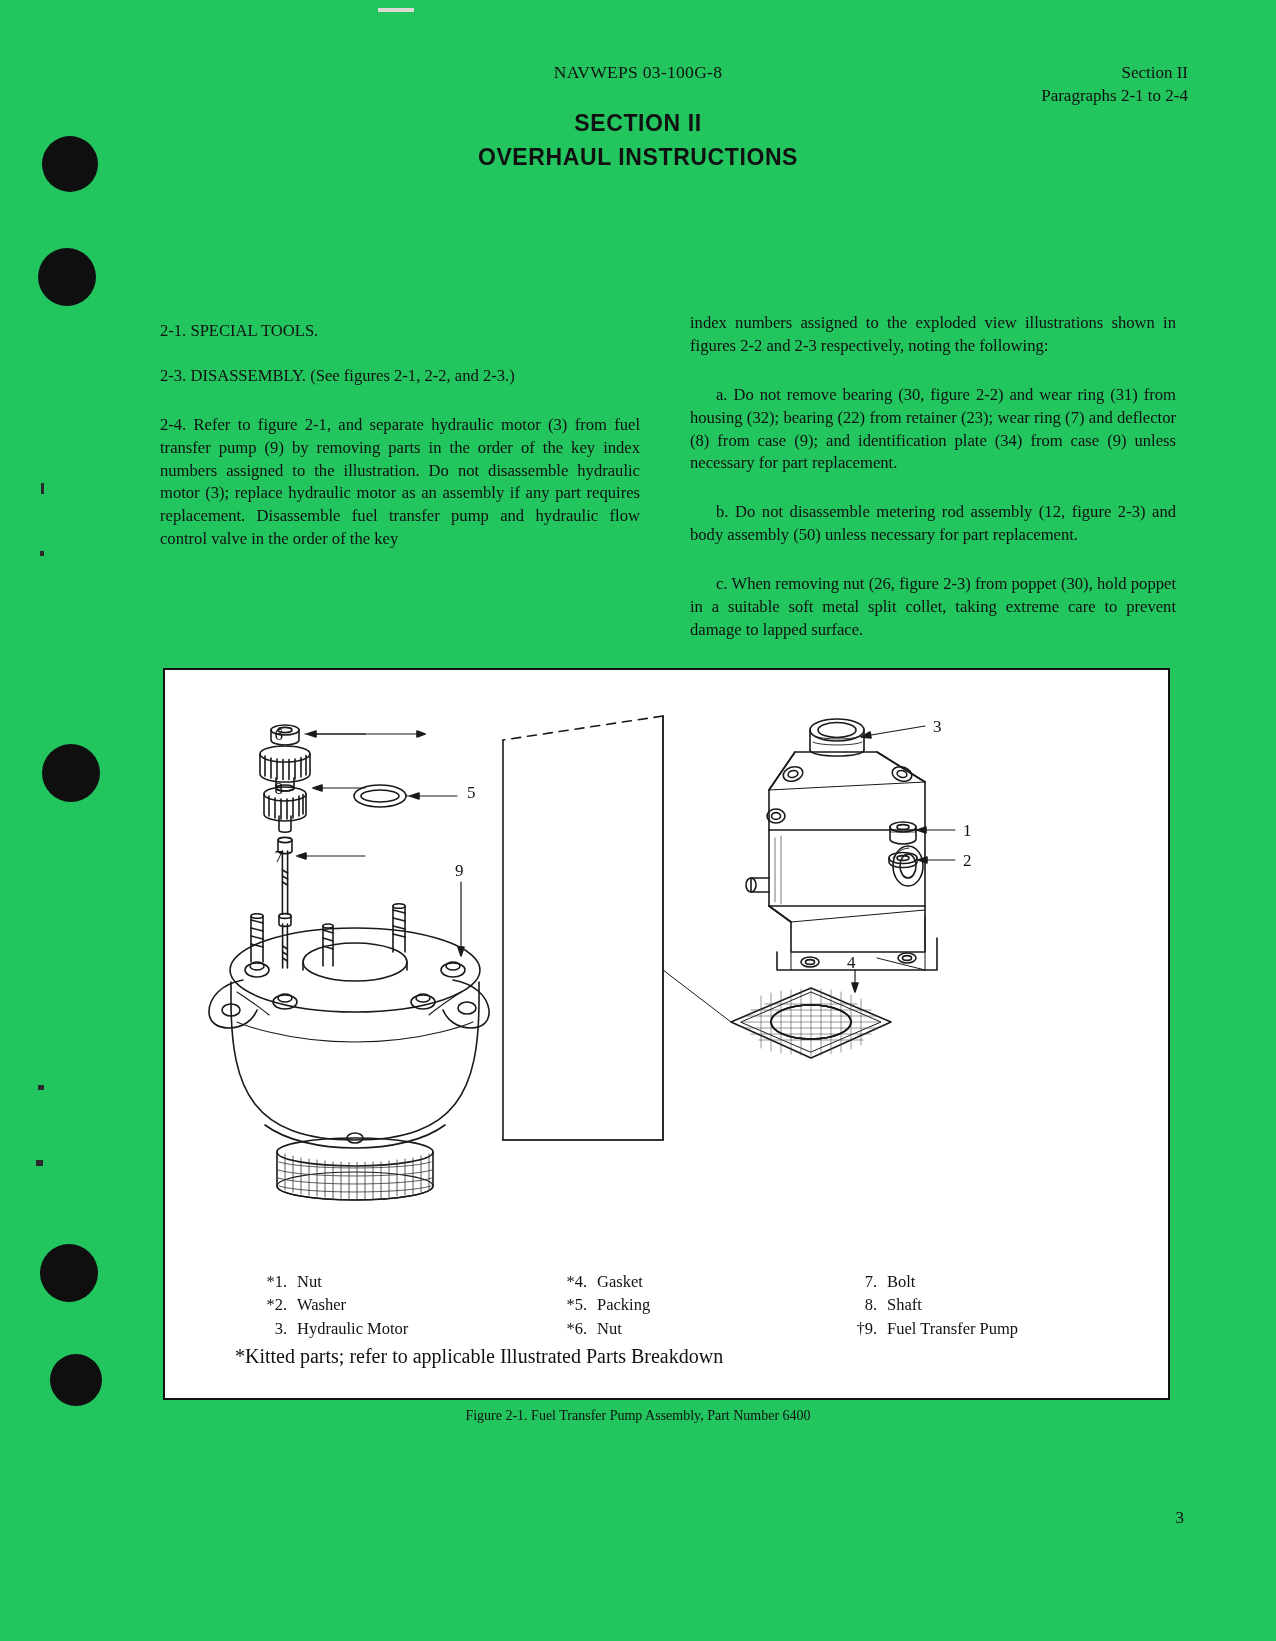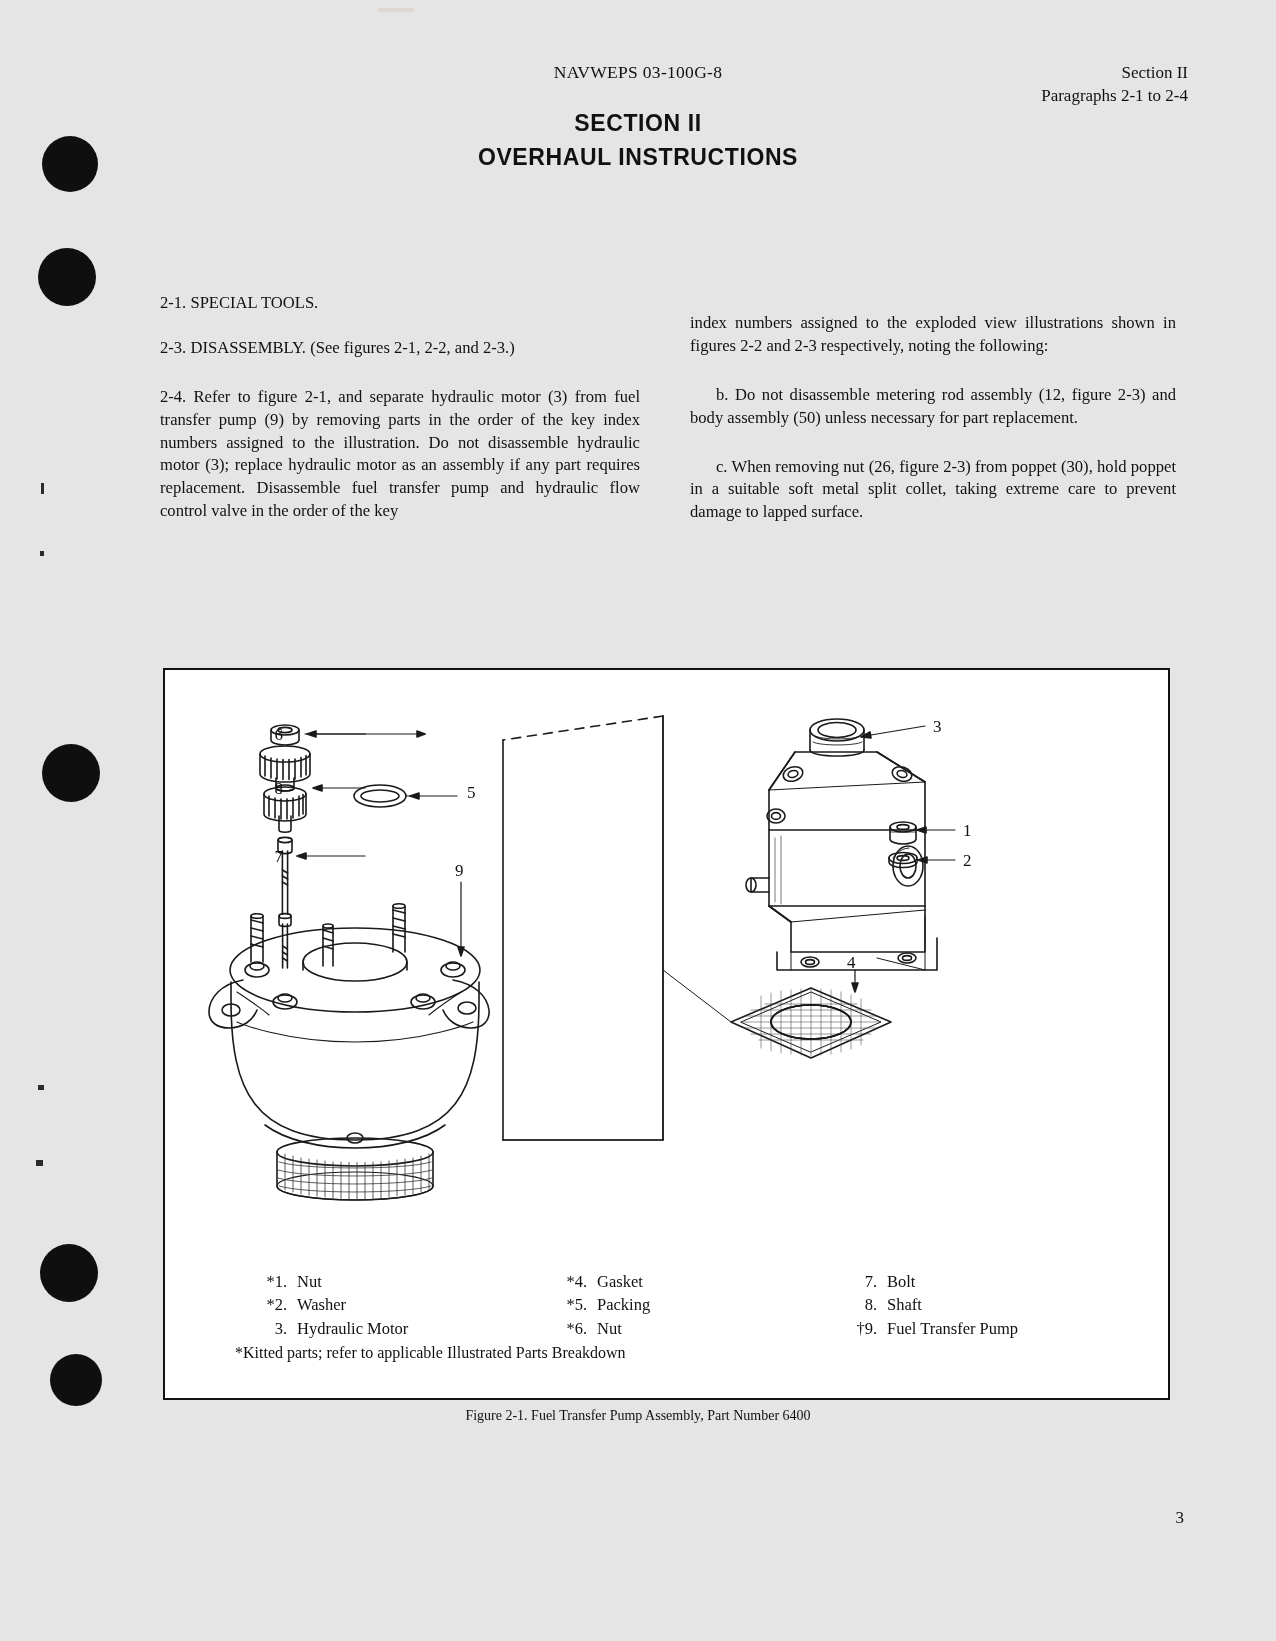--- a/index.html
+++ b/index.html
@@ -12,21 +12,21 @@
     height: 1641px;
     position: relative;
     font-family: "Liberation Serif", serif;
     color: #111111;
     overflow: hidden;
   }
 
   .page {
     position: absolute;
     inset: 0;
-    background: #e5e5e5;
+    background: #22c55e;
   }
 
   
   .punch {
     position: absolute;
     background: #0f0f0f;
     border-radius: 50%;
   }
 
   
@@ -69,21 +69,21 @@
 
   
   .col {
     position: absolute;
     top: 292px;
     width: 480px;
     font-size: 16.6px;
     line-height: 1.38;
     text-align: justify;
   }
-  .col.left  { left: 160px; }
+  .col.left  { left: 160px; margin-top: 28px; }
   .col.right { left: 690px; width: 486px; margin-top: 20px; }
 
   .para { margin: 0 0 26px 0; }
   .para.tight { margin-bottom: 22px; }
   .para.ind { text-indent: 26px; }
   .nohang { text-indent: 0; }
 
   
   .figbox {
     position: absolute;
@@ -126,21 +126,21 @@
     white-space: pre;
   }
   .legend-col .lbl { flex: 1; }
   .legend-col.c2 { width: 290px; }
   .legend-col.c3 { width: 300px; }
 
   .footnotes {
     position: absolute;
     left: 70px;
     top: 672px;
-    font-size: 16px;
+    font-size: 20px;
     line-height: 1.42;
   }
 
   .figcap {
     position: absolute;
     left: 0; right: 0;
     top: 1408px;
     text-align: center;
     font-size: 14px;
   }
@@ -185,20 +185,21 @@
   <div class="sec-sub">OVERHAUL INSTRUCTIONS</div>
 
   <div class="col left">
     <p class="para tight nohang">2-1.  SPECIAL TOOLS.</p>
     <p class="para">2-3.  DISASSEMBLY.  (See figures 2-1, 2-2, and 2-3.)</p>
     <p class="para">2-4.  Refer to figure 2-1, and separate hydraulic motor (3) from fuel transfer pump (9) by removing parts in the order of the key index numbers assigned to the illustration.  Do not disassemble hydraulic motor (3); replace hydraulic motor as an assembly if any part requires replacement.  Disassemble fuel transfer pump and hydraulic flow control valve in the order of the key</p>
   </div>
 
   <div class="col right">
     <p class="para">index numbers assigned to the exploded view illustrations shown in figures 2-2 and 2-3 respectively, noting the following:</p>
+    <p class="para ind">a.   Do not remove bearing (30, figure 2-2) and wear ring (31) from housing (32); bearing (22) from retainer (23); wear ring (7) and deflector (8) from case (9); and identification plate (34) from case (9) unless necessary for part replacement.</p>
     <p class="para ind">b.   Do not disassemble metering rod assembly (12, figure 2-3) and body assembly (50) unless necessary for part replacement.</p>
     <p class="para ind">c.   When removing nut (26, figure 2-3) from poppet (30), hold poppet in a suitable soft metal split collet, taking extreme care to prevent damage to lapped surface.</p>
   </div>
 
   <div class="figbox">
 
     <svg class="fig-art" viewBox="0 0 1003 580">
       <g fill="none" stroke="#1a1a1a" stroke-width="1.6" stroke-linecap="round" stroke-linejoin="round">
 
         <path d="M340 48 L498 48 L498 490 L340 490 Z" stroke="none" fill="none"></path>

